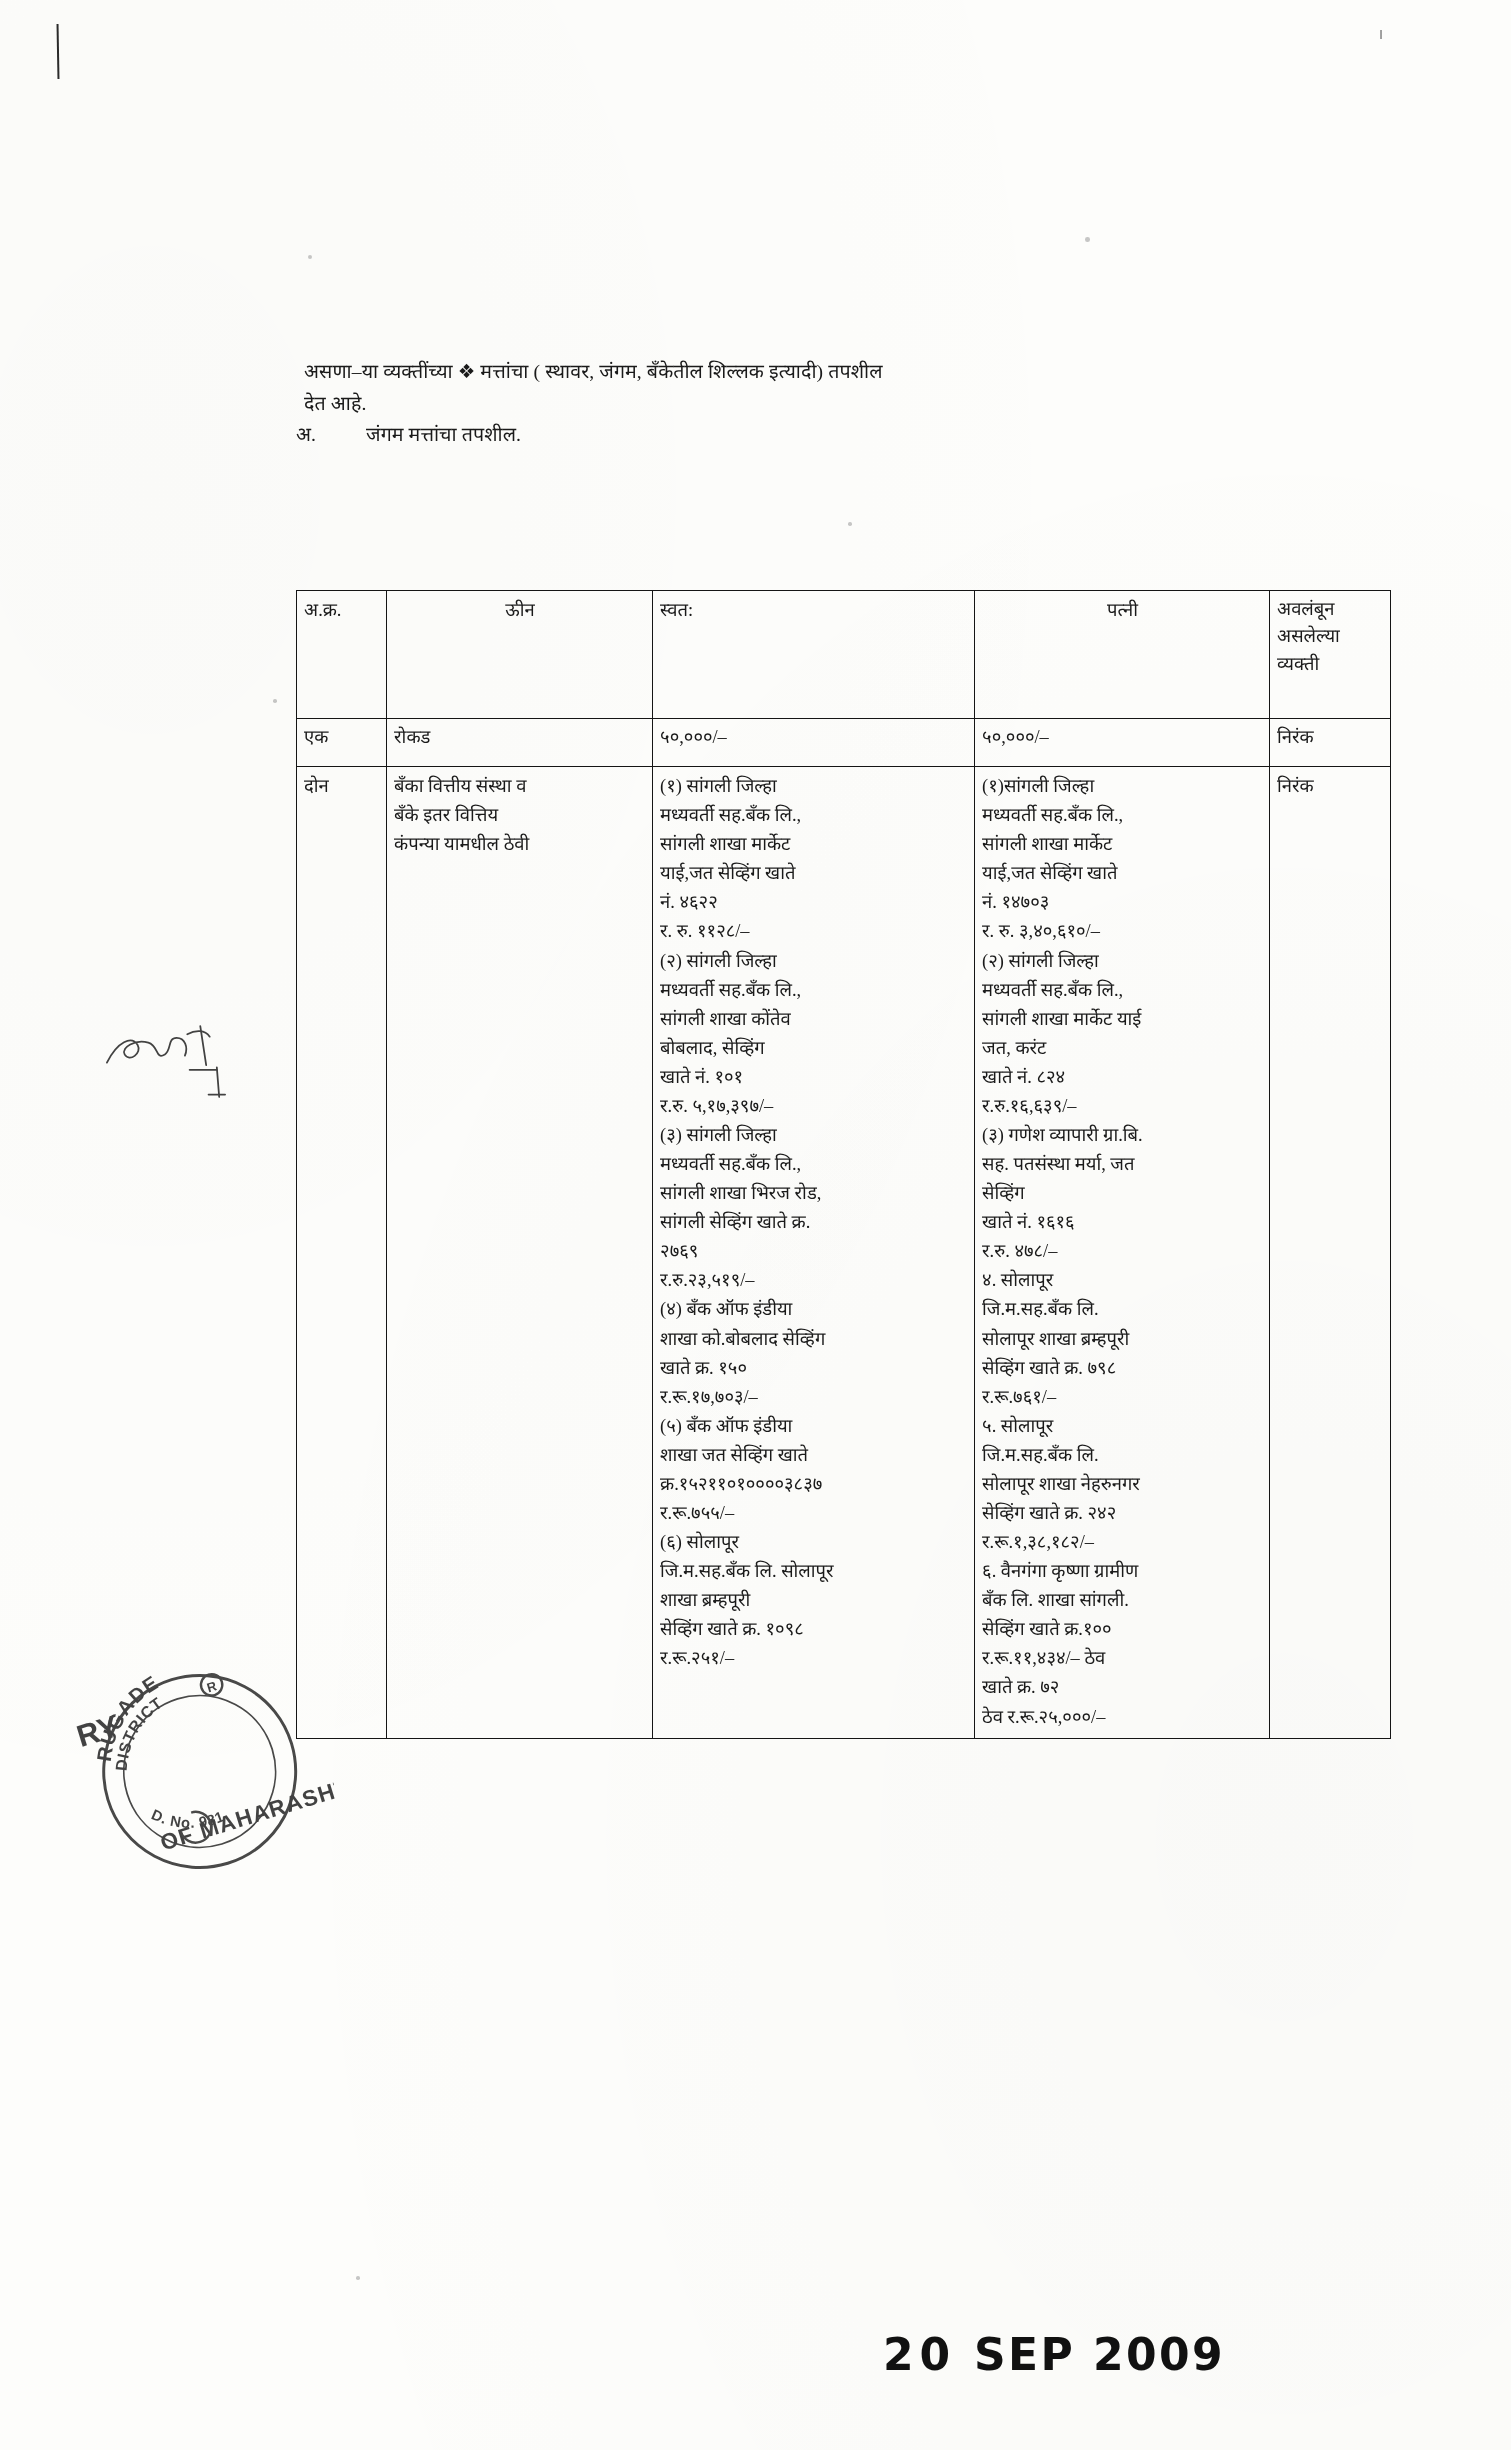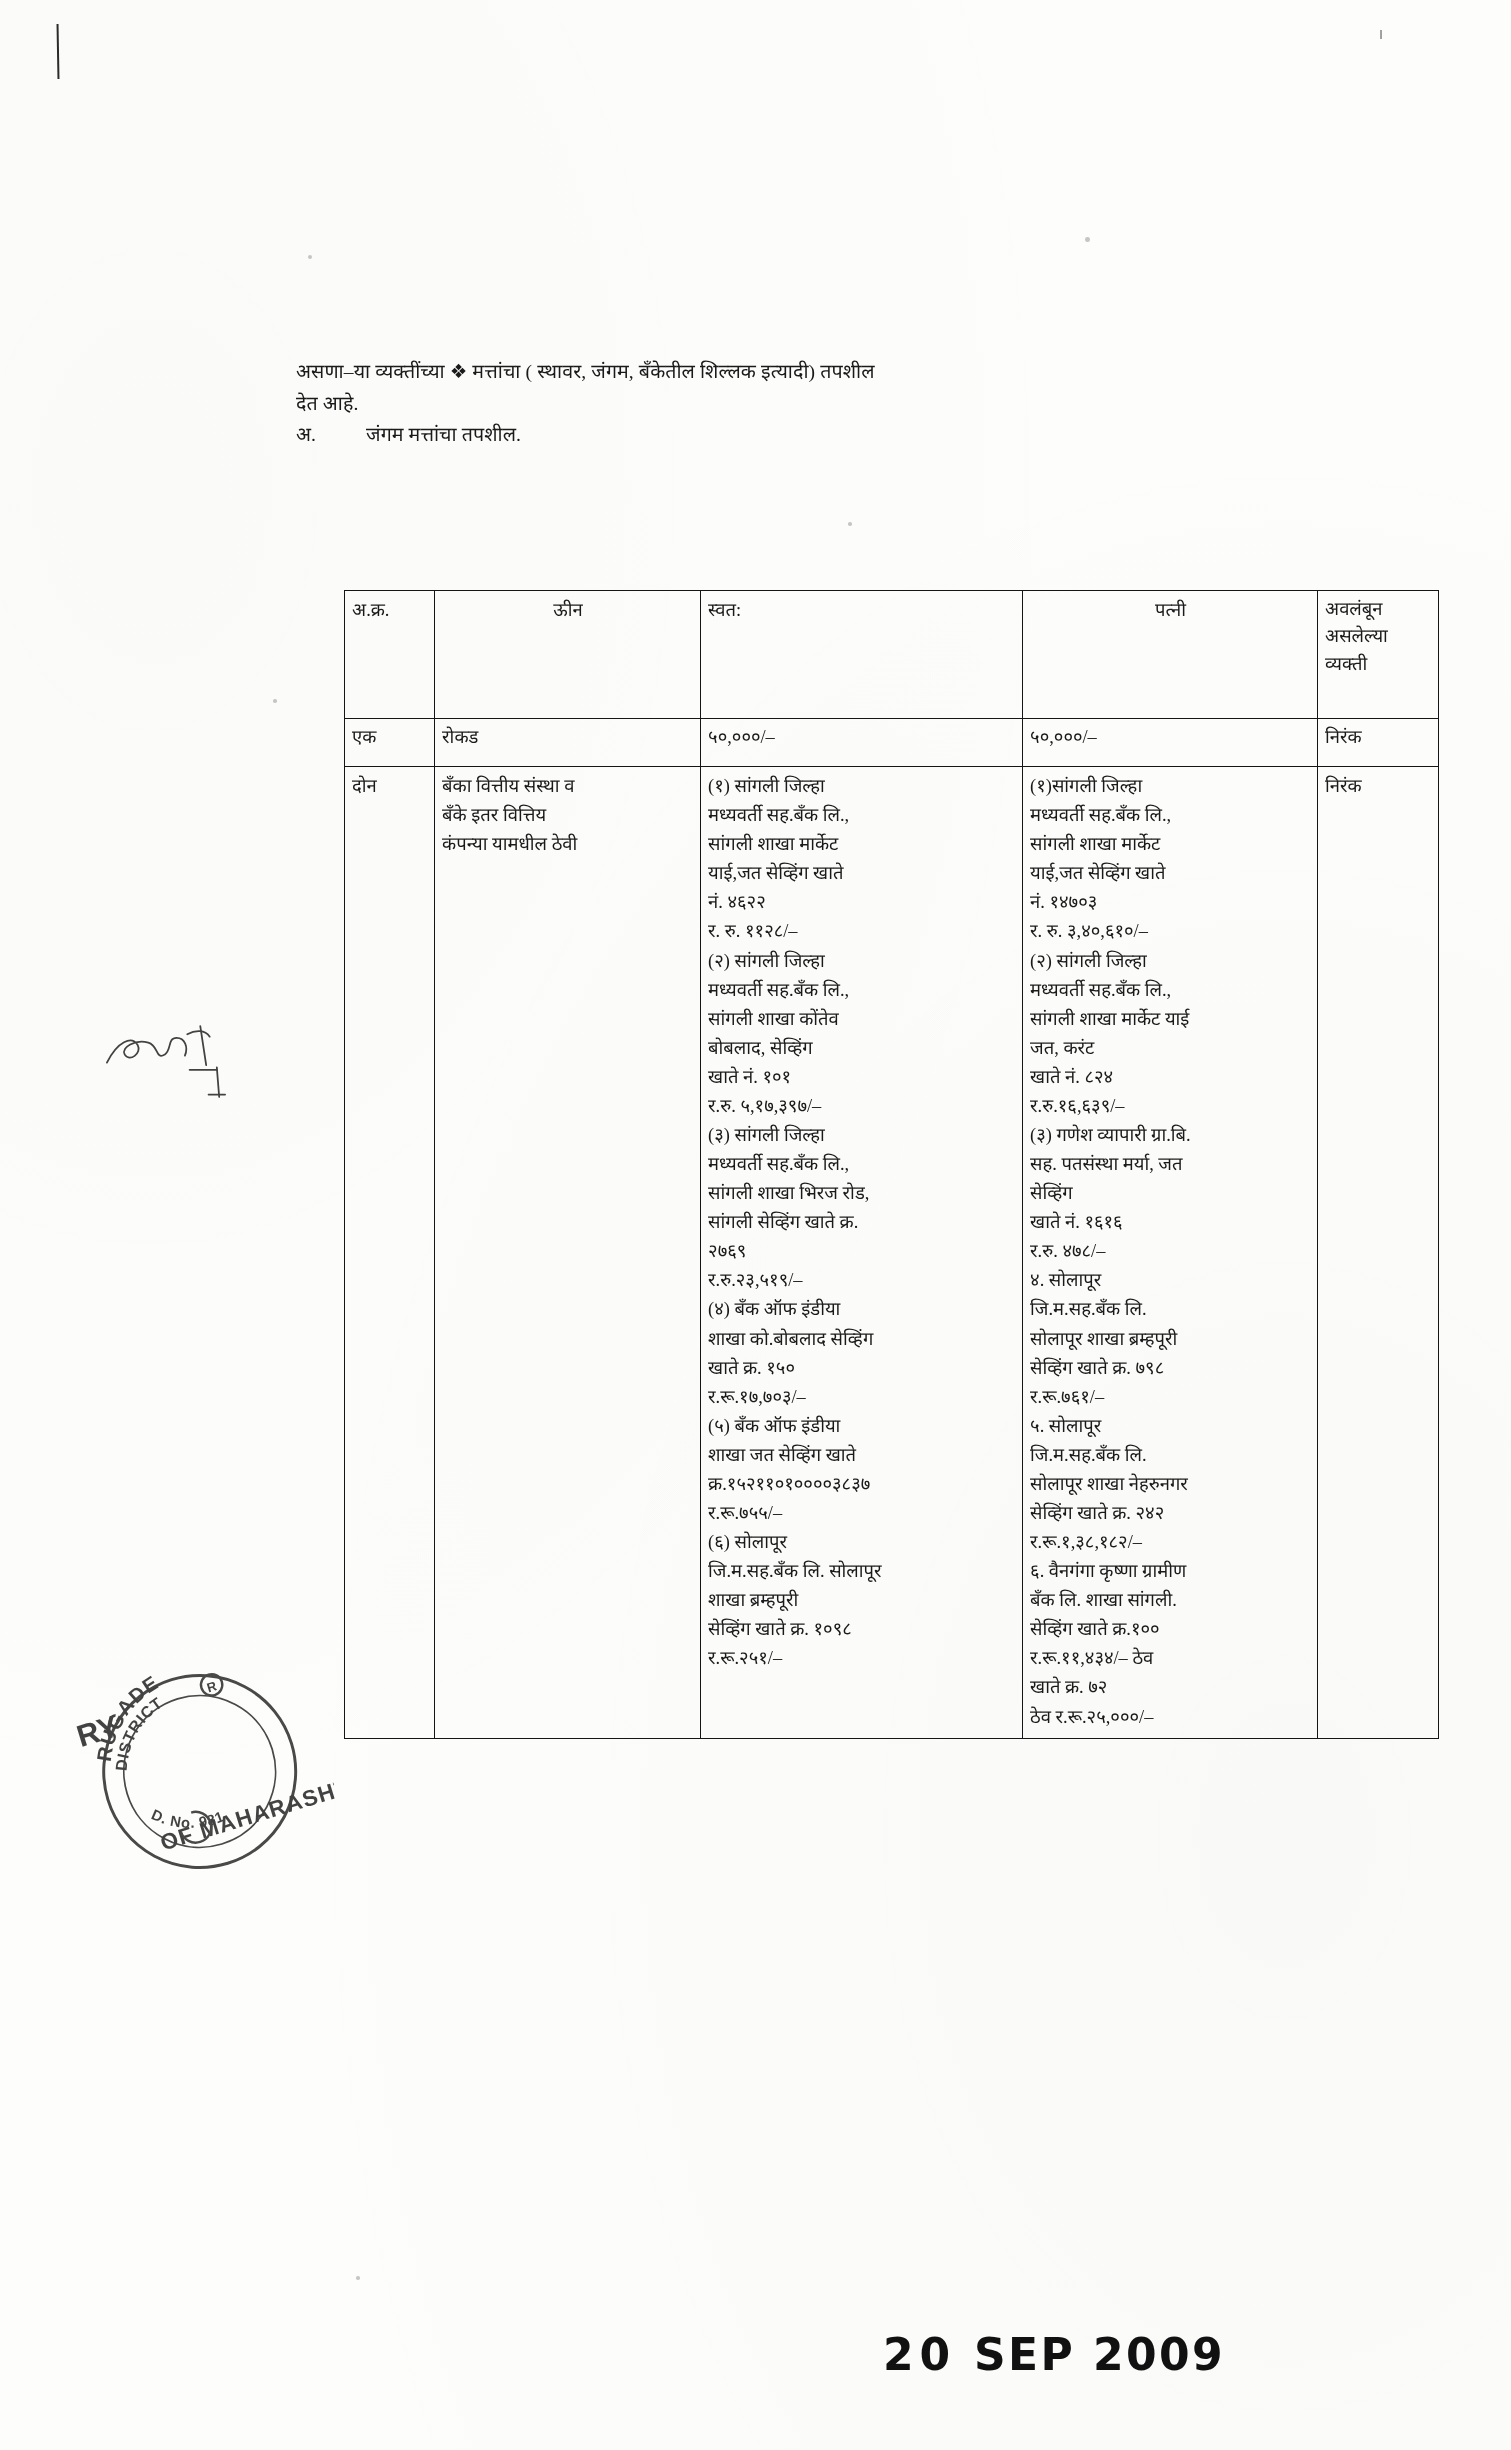--- a/index.html
+++ b/index.html
@@ -68,34 +68,33 @@
     white-space: nowrap;
   }
   .intro .indent-num {
     display: inline-block;
     width: 70px;
   }
   .intro .sub-a {
     display: inline-block;
     width: 70px;
   }
-  .l2 { margin-left: 0; }
+  .l2 { margin-left: 8px; }
 
   
   .tbl-wrap {
     position: absolute;
     left: 296px;
     top: 590px;
     width: 1035px;
   }
   table.main {
     border-collapse: collapse;
     width: 100%;
     table-layout: fixed;
-    margin-left: 48px;
   }
   table.main td, table.main th {
     border: 1.2px solid #151515;
     vertical-align: top;
     padding: 4.7px 6px 6px 7.1px;
     font-size: 18.4px;
     line-height: 1.58;
     font-weight: normal;
     text-align: left;
   }

